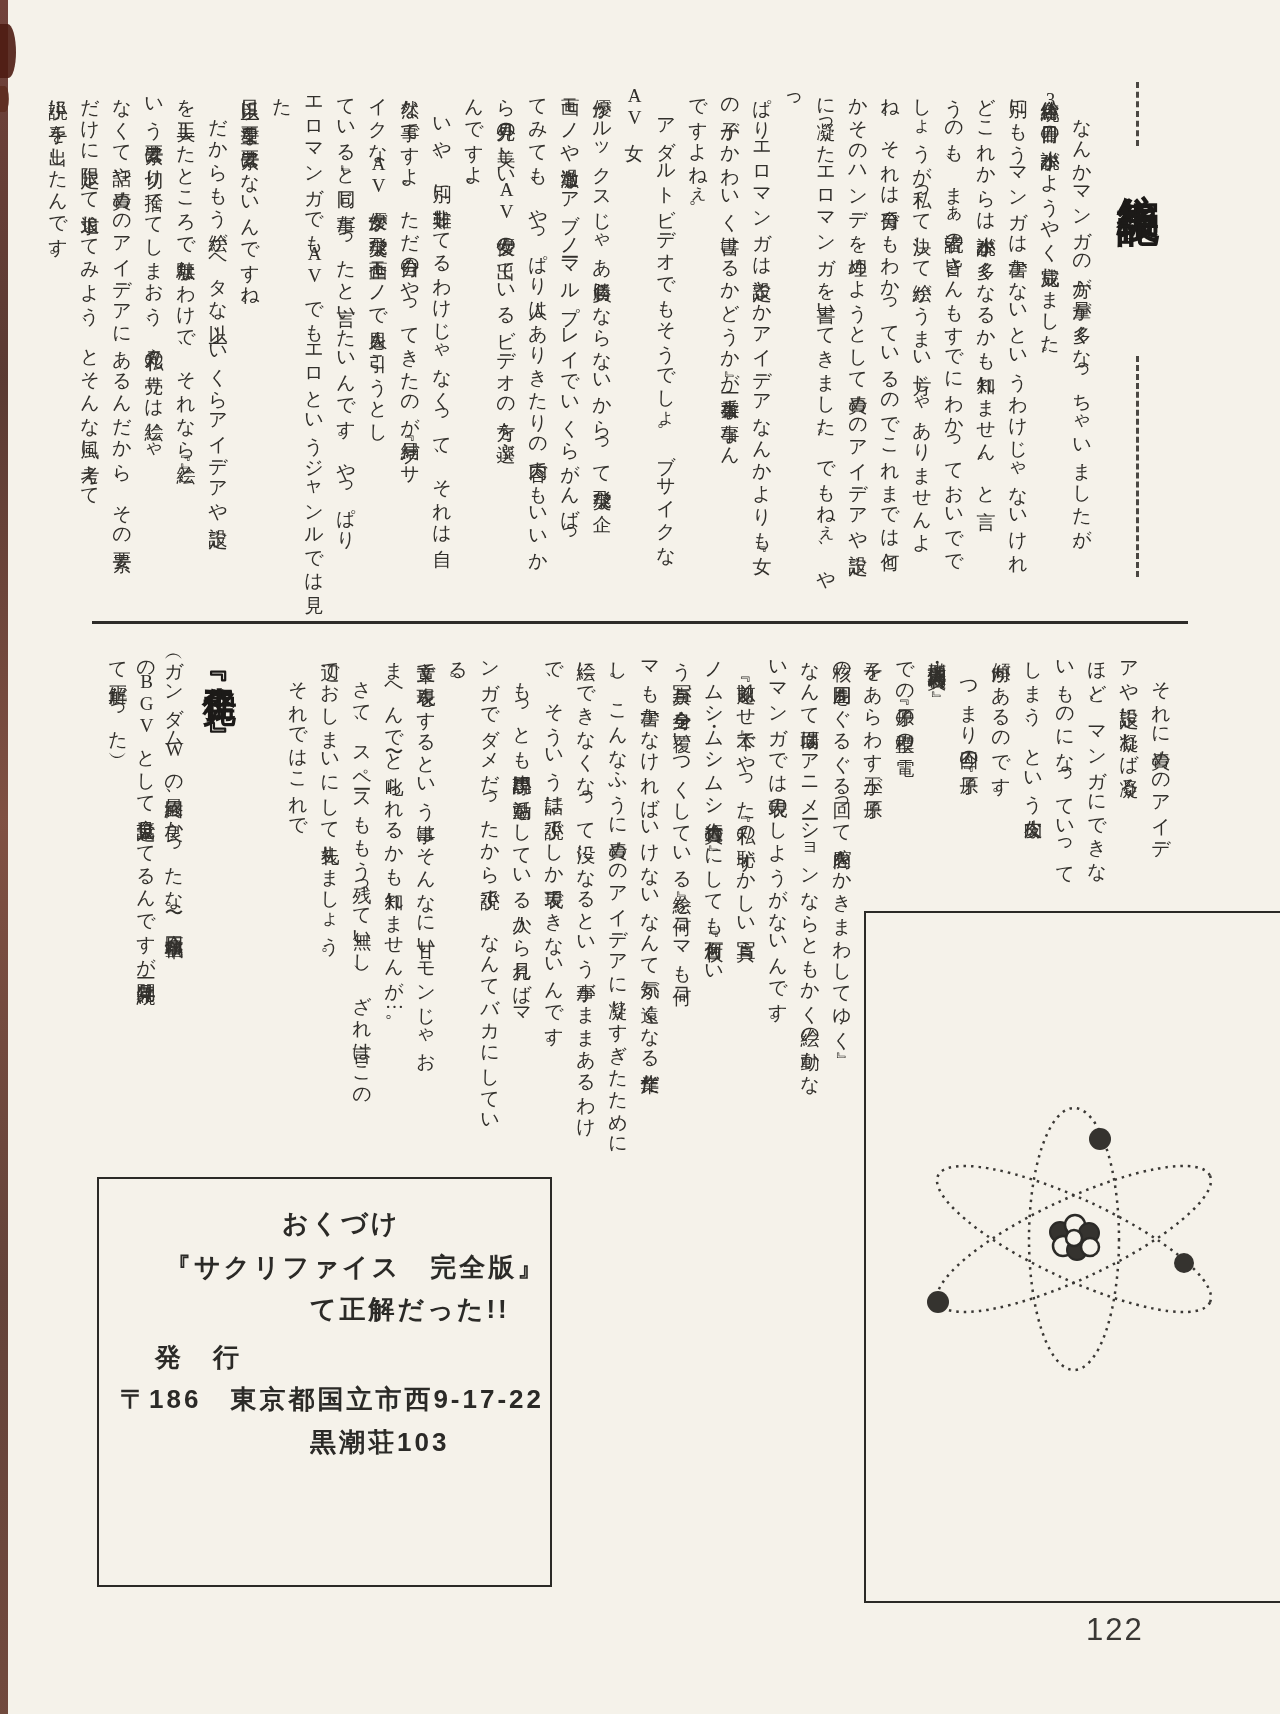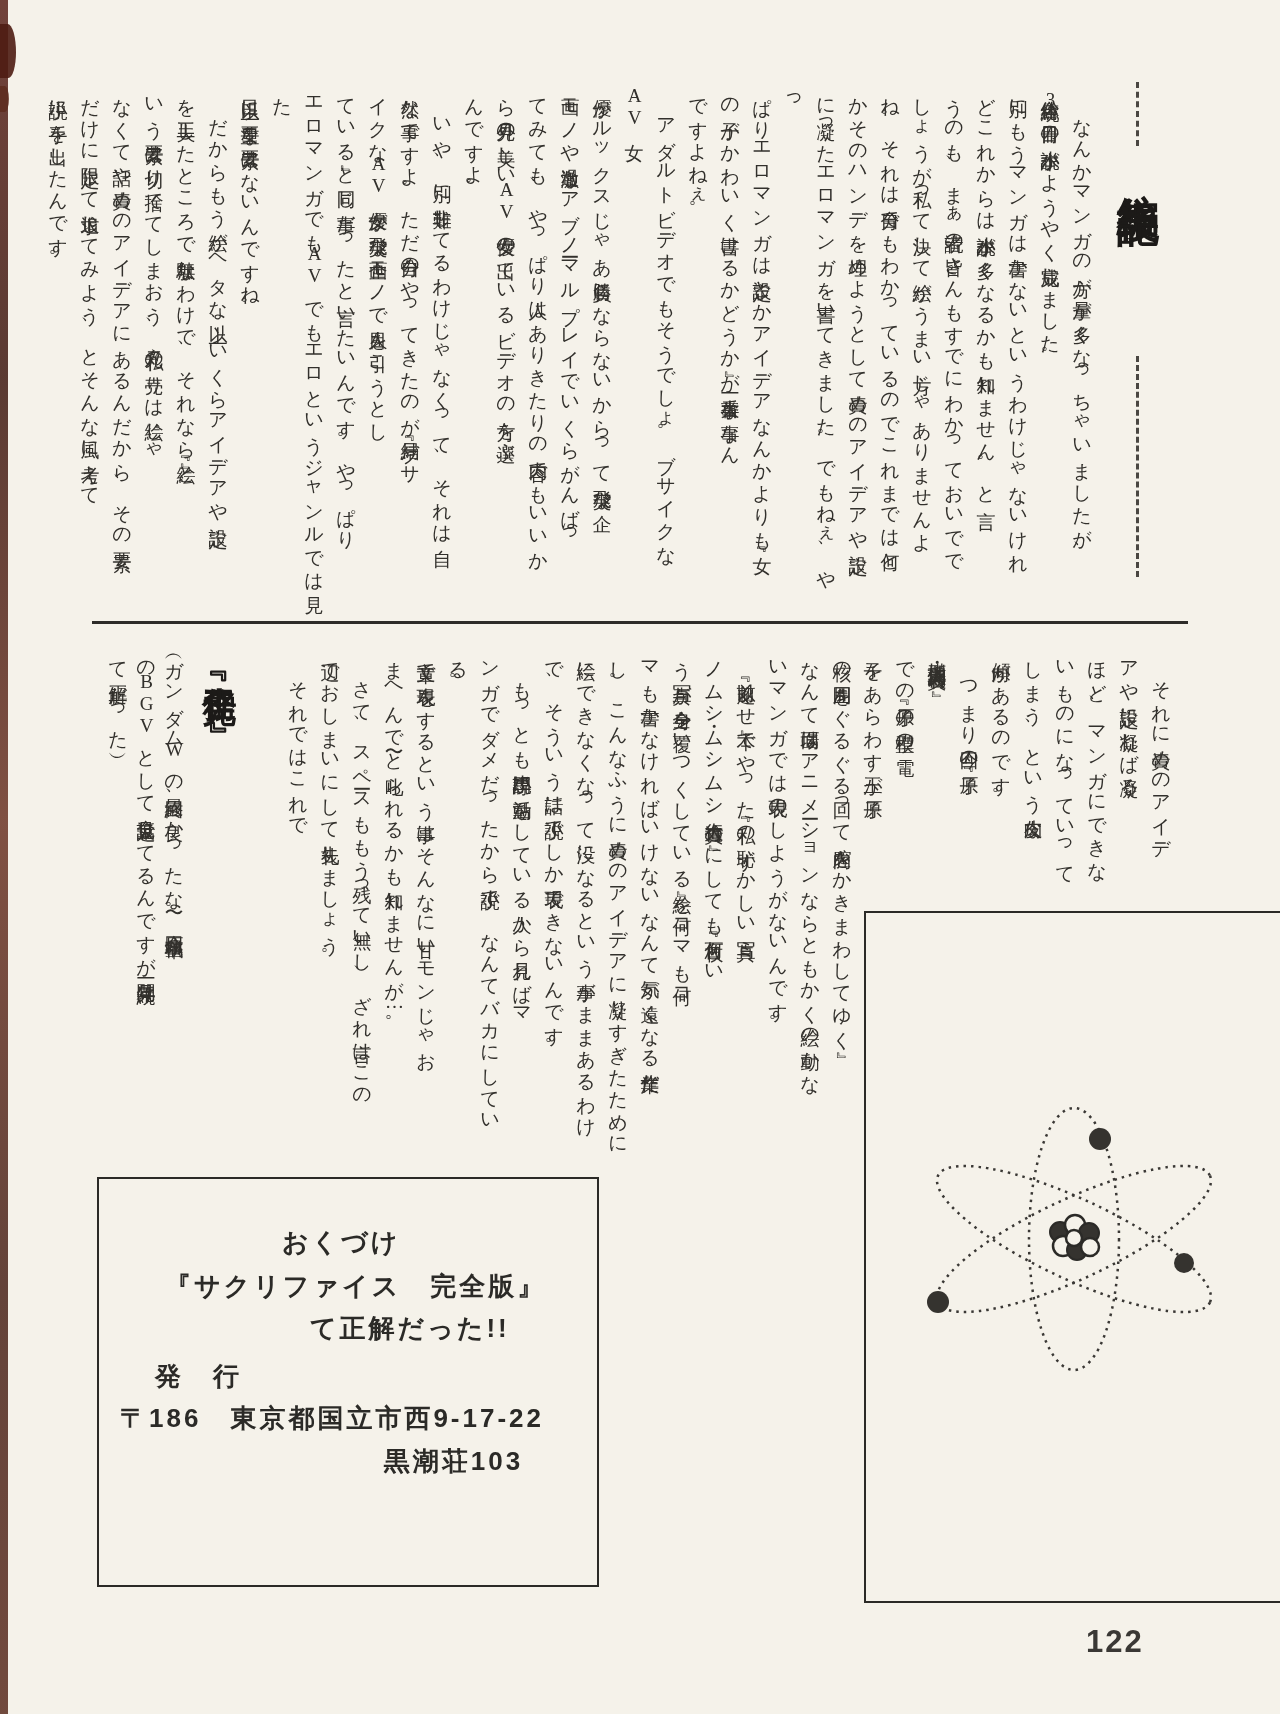--- a/index.html
+++ b/index.html
@@ -59,53 +59,52 @@
     writing-mode:vertical-rl;
     text-orientation:upright;
     font-size:34px;
     font-weight:bold;
     letter-spacing:1px;
     color:#1c1a18;
   }
   
   .colophon{
     position:absolute;
-    left:97px;top:1177px;width:502px;height:410px;
+    left:97px;top:1177px;width:455px;height:410px;
     border:2px solid #2b2a27;
     box-sizing:border-box;
     font-family:"Liberation Sans","DejaVu Sans",sans-serif;
     font-weight:bold;
     color:#2b2a27;
-    padding-top:48px;
+    padding-top:29px;
   }
   .colophon .line{font-size:26px;letter-spacing:3px;line-height:30px;}
   .c-heading{padding-left:183px;letter-spacing:9px;margin-bottom:14px;}
   .c-book{padding-left:66px;margin-bottom:12px;}
   .c-row{padding-left:56px;margin-bottom:12px;display:flex;}
   .c-label{display:inline-block;min-width:155px;margin-top:48px;}
   .c-date{padding-left:122px;font-size:25px;margin-bottom:36px;}
   .c-postal{padding-left:21px;margin-bottom:13px;}
-  .c-addr2{padding-left:211px;margin-bottom:11px;text-align:center;}
+  .c-addr2{padding-left:211px;margin-bottom:11px;}
   .c-name{padding-left:289px;}
   
   .atom-box{
     position:absolute;
     left:864px;top:911px;width:430px;height:692px;
     border:2px solid #2b2a27;
     box-sizing:border-box;
   }
   .page-number{
     position:absolute;
     left:1086px;top:1612px;
     font-family:"Liberation Sans","DejaVu Sans",sans-serif;
-    font-weight:bold;
+    font-weight:normal;
     font-size:31px;
     letter-spacing:2px;
     color:#3a3835;
-    margin-top:12px;
   }
 </style>
 </head>
 <body>
 
 <div class="page">
 
   <div class="edge-strip"></div>
   <div class="edge-blotch"></div>
   <div class="edge-blotch2"></div>

